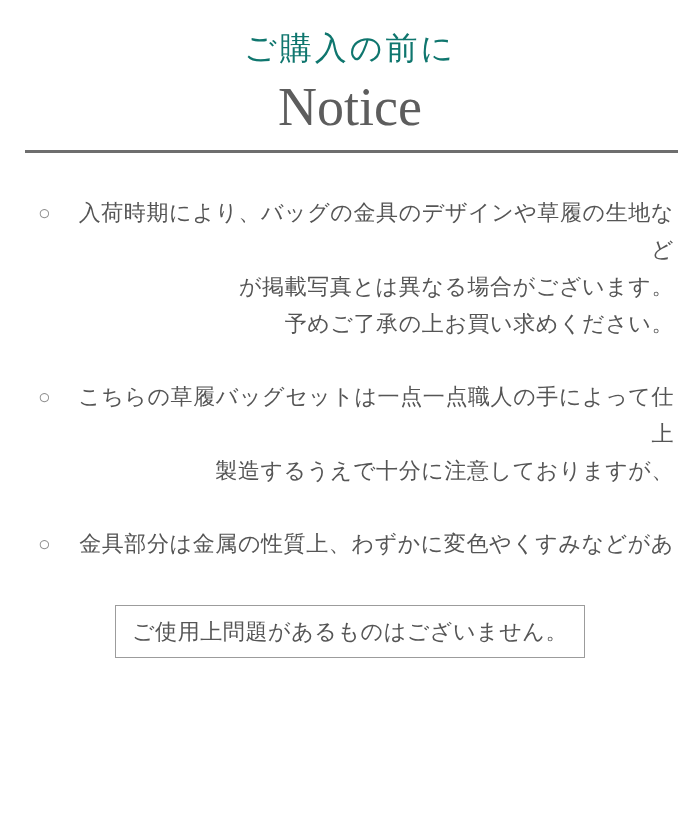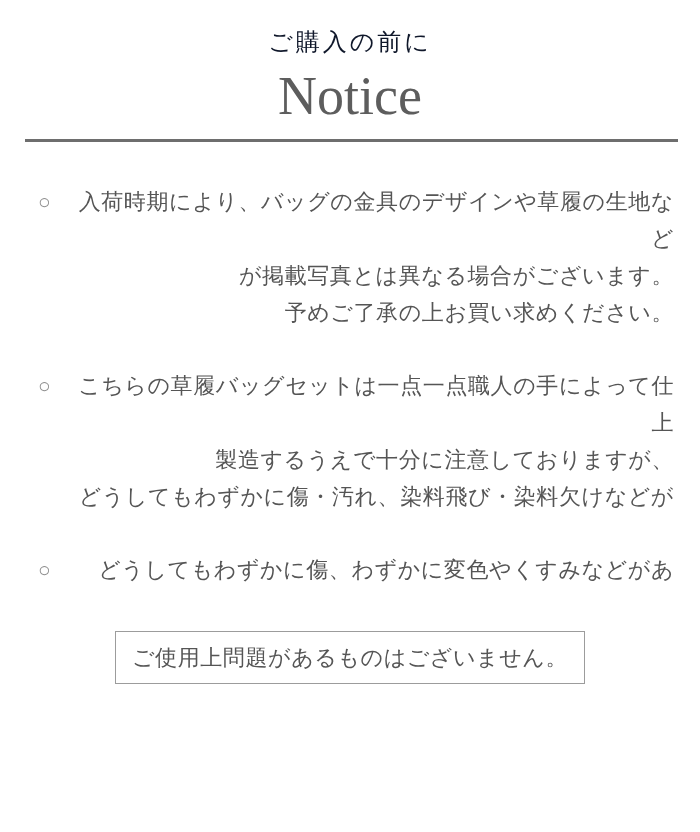--- a/index.html
+++ b/index.html
@@ -11,24 +11,24 @@
     width: 700px;
     height: 832px;
     font-family: "Liberation Sans", "DejaVu Sans", sans-serif;
     overflow: hidden;
   }
   .header {
     text-align: center;
     padding-top: 28px;
   }
   .subtitle {
-    font-family: Liberation Mono, monospace;
-    font-size: 24px;
+    font-family: Liberation Serif, serif;
+    font-size: 32px;
     letter-spacing: 3px;
-    color: #0f172a;
+    color: #0f766e;
     line-height: 1.3;
   }
   .title {
     font-family: "Liberation Serif", "DejaVu Serif", serif;
     font-size: 54px;
     font-weight: 400;
     color: #5d5d5d;
     line-height: 1.02;
     margin-top: 10px;
   }
@@ -92,28 +92,27 @@
       <div>が掲載写真とは異なる場合がございます。</div>
       <div>予めご了承の上お買い求めください。</div>
     </div>
   </div>
 
   <div class="notice">
     <span class="marker">○</span>
     <div class="notice-text">
       <div>こちらの草履バッグセットは一点一点職人の手によって仕上</div>
       <div>製造するうえで十分に注意しておりますが、</div>
-      <div>どうしてもわずかに傷・汚れ、染料飛び・染料欠けなどが</div>
     </div>
   </div>
 
   <div class="notice">
     <span class="marker">○</span>
     <div class="notice-text">
-      <div>どうしてもわずかに傷、わずかに変色やくすみなどがあ</div>
+      <div>金具部分は金属の性質上、わずかに変色やくすみなどがあ</div>
     </div>
   </div>
 
 </div>
 
 <div class="footer-box">
   <div>ご使用上問題があるものはございません。</div>
 
 </div>
 

